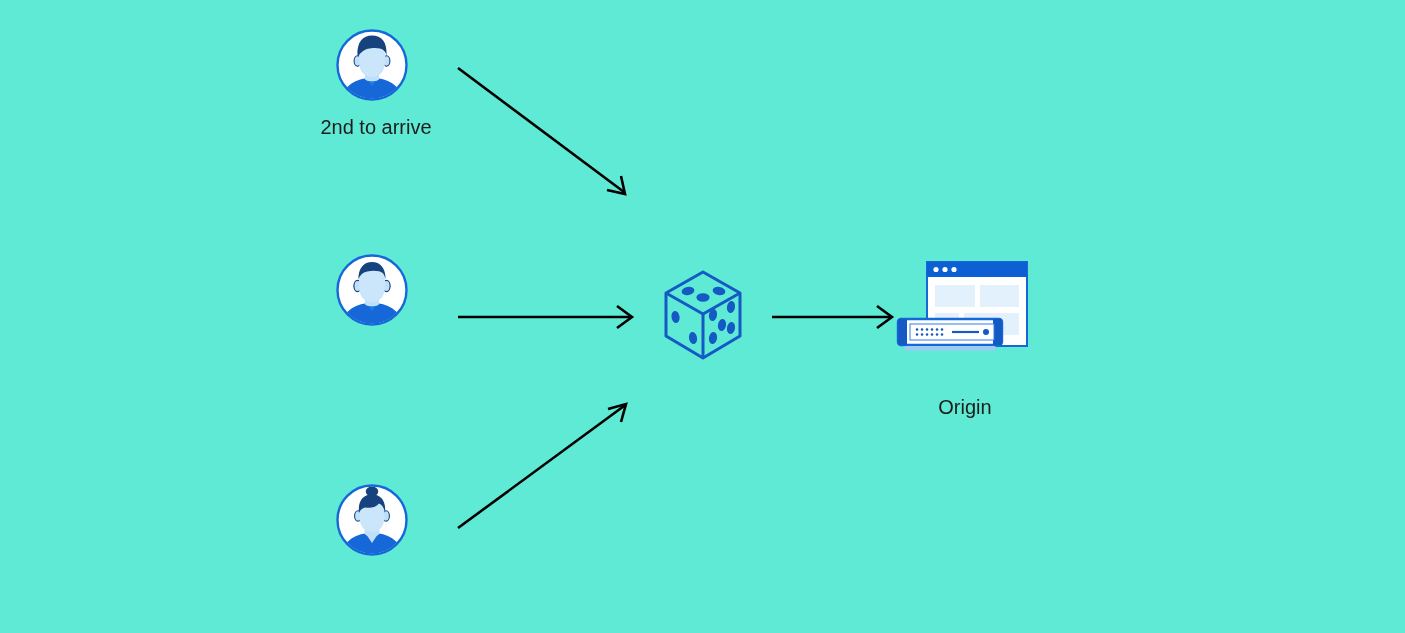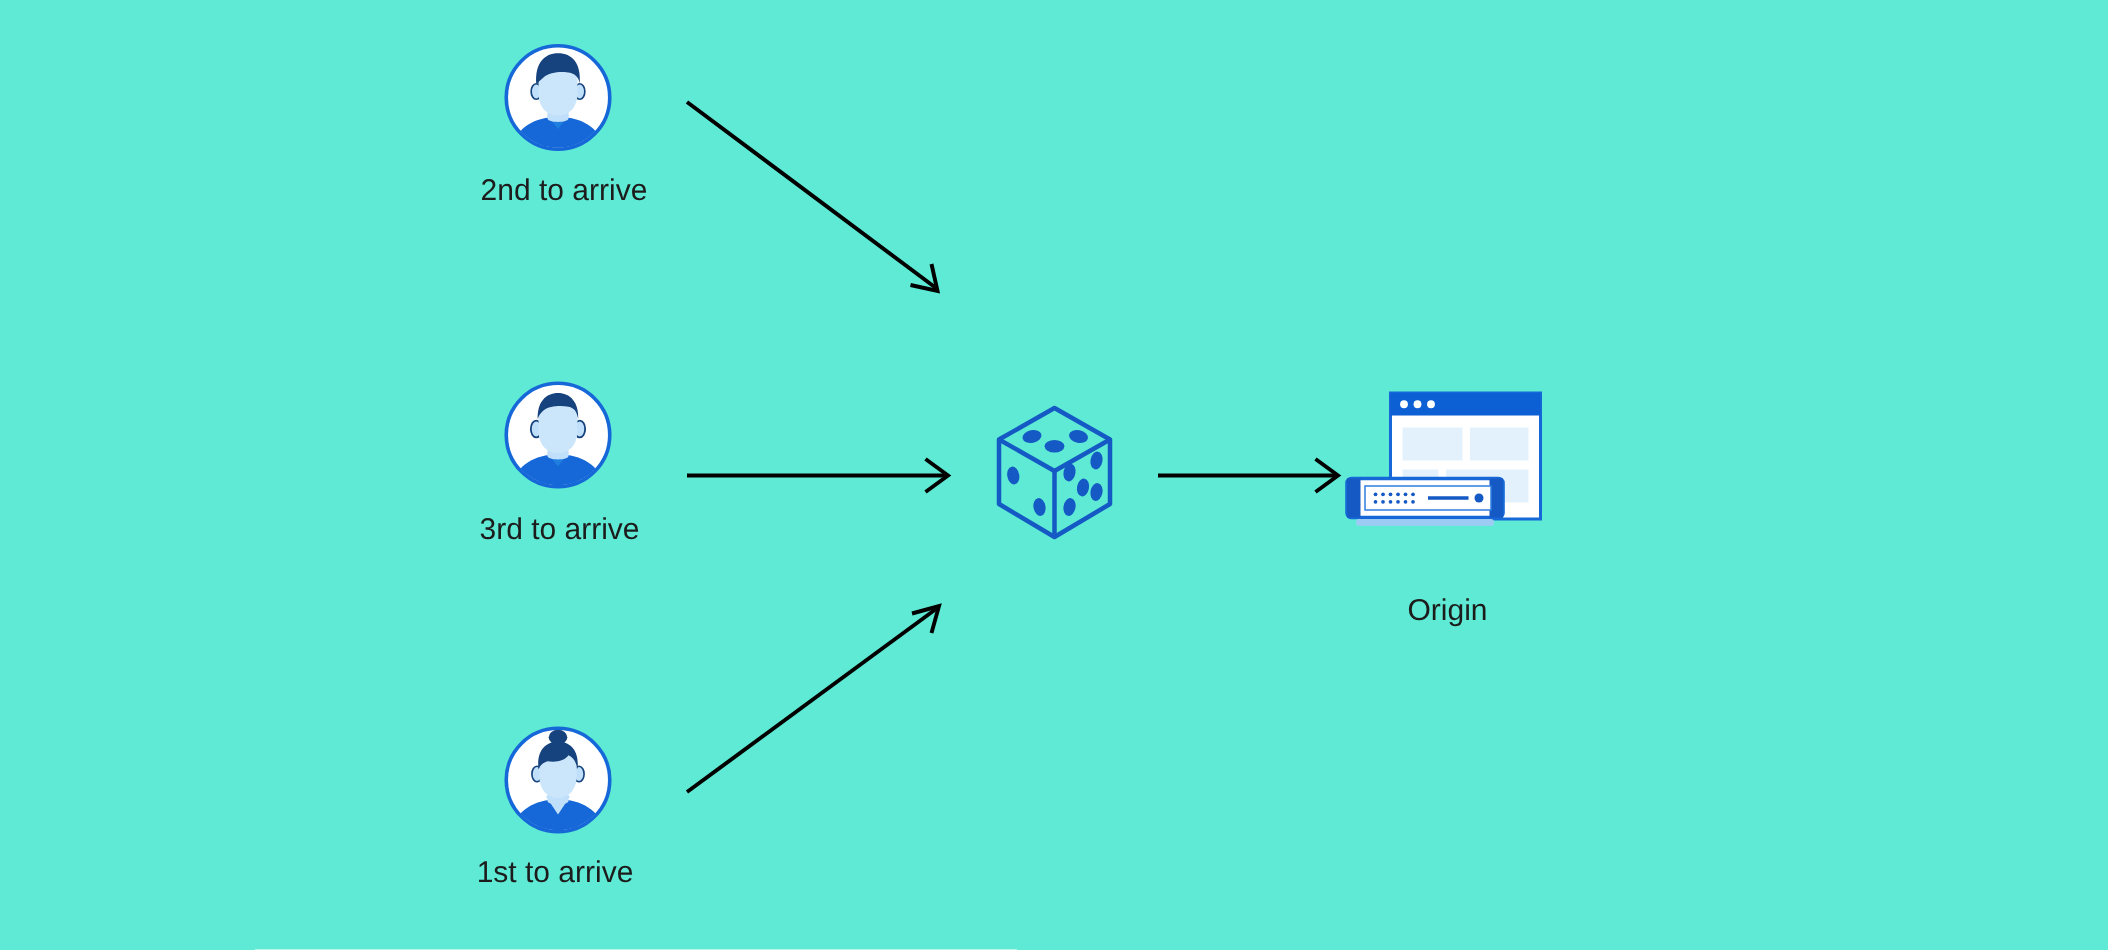--- a/index.html
+++ b/index.html
@@ -127,21 +127,20 @@
         <path d="M30 38 L30 51 C30 54 44 54 44 51 L44 38 Z" fill="#bfdffa"></path>
         <path d="M30 40 C33 46 41 46 44 40 L44 38 L30 38 Z" fill="#a9d2f5"></path>
         <ellipse cx="22.5" cy="33" rx="3.6" ry="5.6" fill="#bfdffa" stroke="#16437e" stroke-width="1.2"></ellipse>
         <ellipse cx="51.5" cy="33" rx="3.6" ry="5.6" fill="#bfdffa" stroke="#16437e" stroke-width="1.2"></ellipse>
         <path d="M24 27 C24 16 30 11 37 11 C44 11 50 16 50 27 L50 34 C50 44 44 49 37 49 C30 49 24 44 24 34 Z" fill="#cbe6fb"></path>
 
         <path d="M23.5 26.5 C23 15 29 9 37 9 C45 9 51 15 50.5 26.5 C49.5 21.5 48 19 44 18.2 C39 17.2 31 17.6 27.5 20.5 C25.5 22.2 24.2 24 23.5 26.5 Z" fill="#16437e"></path>
       </g>
     </svg>
   </div>
-  <div class="node-label label-2">3rd to arrive</div>
 
   <div class="node avatar-3">
     <svg class="node-icon" width="74" height="74" viewBox="0 0 74 74" xmlns="http://www.w3.org/2000/svg">
       <defs>
         <clipPath id="clip-a3">
             <circle cx="37" cy="37" r="33.5"></circle>
           </clipPath>
       </defs>
       <circle cx="37" cy="37" r="34.5" fill="#ffffff" stroke="#1668d8" stroke-width="2.4"></circle>
       <g clip-path="url(#clip-a3)">
@@ -153,21 +152,20 @@
         <ellipse cx="23" cy="33" rx="3.4" ry="5.2" fill="#bfdffa" stroke="#16437e" stroke-width="1.1"></ellipse>
         <ellipse cx="51" cy="33" rx="3.4" ry="5.2" fill="#bfdffa" stroke="#16437e" stroke-width="1.1"></ellipse>
         <path d="M24.5 27 C24.5 16 30.5 11 37 11 C43.5 11 49.5 16 49.5 27 L49.5 34 C49.5 44 43.5 49 37 49 C30.5 49 24.5 44 24.5 34 Z" fill="#cbe6fb"></path>
 
         <ellipse cx="37" cy="8.5" rx="6.2" ry="5" fill="#16437e"></ellipse>
 
         <path d="M24 30 C22.5 17 29 11.5 37 11.5 C45 11.5 51.5 17 50 30 C49 25 47.5 22 44 20.5 C41.5 24 36 25.5 30 24.5 C27 25.5 25 27 24 30 Z" fill="#16437e"></path>
       </g>
     </svg>
   </div>
-  <div class="node-label label-3">1st to arrive</div>
 
   <div class="node dice-node">
     <svg class="node-icon" width="86" height="96" viewBox="0 0 86 96" xmlns="http://www.w3.org/2000/svg">
       <g fill="none" stroke="#1459c4" stroke-width="3" stroke-linejoin="round">
 
         <path d="M43 4 L80 25 L80 68 L43 90 L6 68 L6 25 Z"></path>
         <path d="M6 25 L43 46 L80 25"></path>
         <path d="M43 46 L43 90"></path>
       </g>
 

